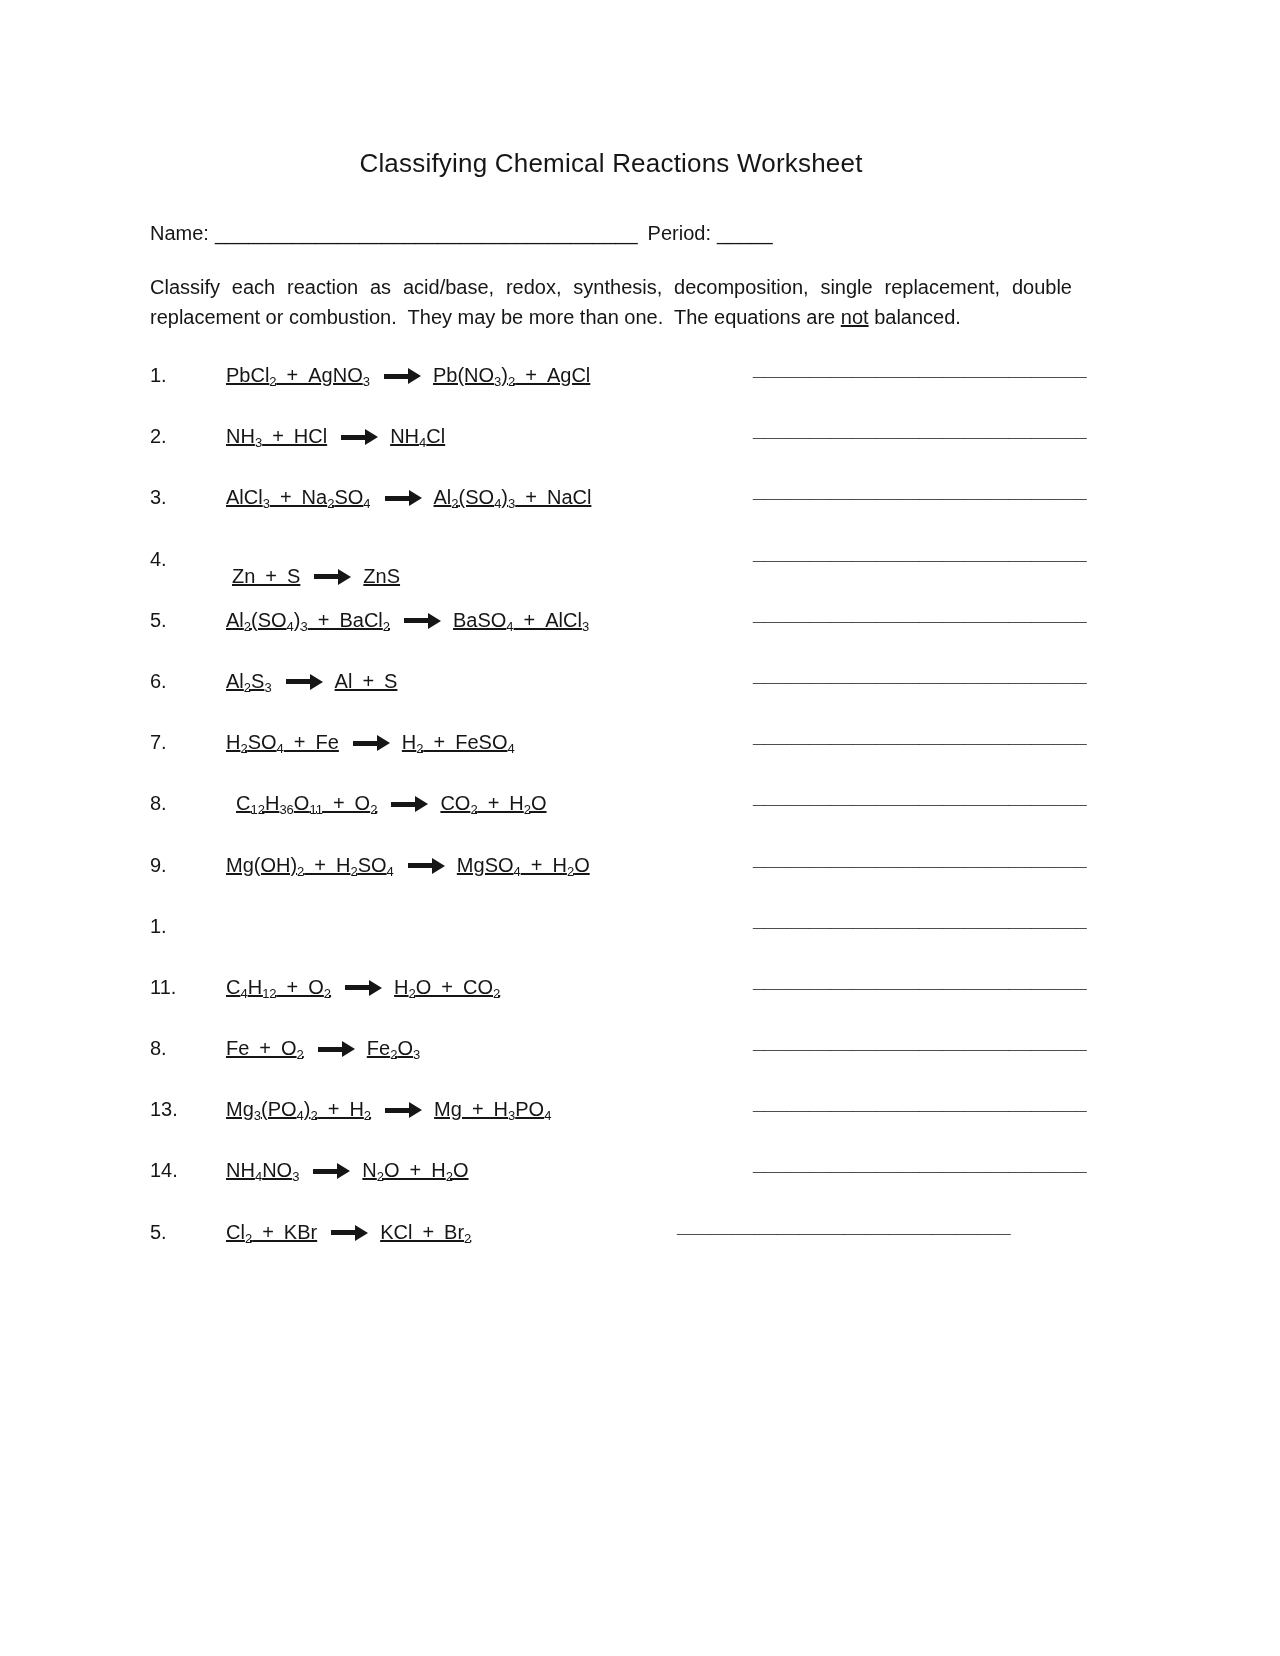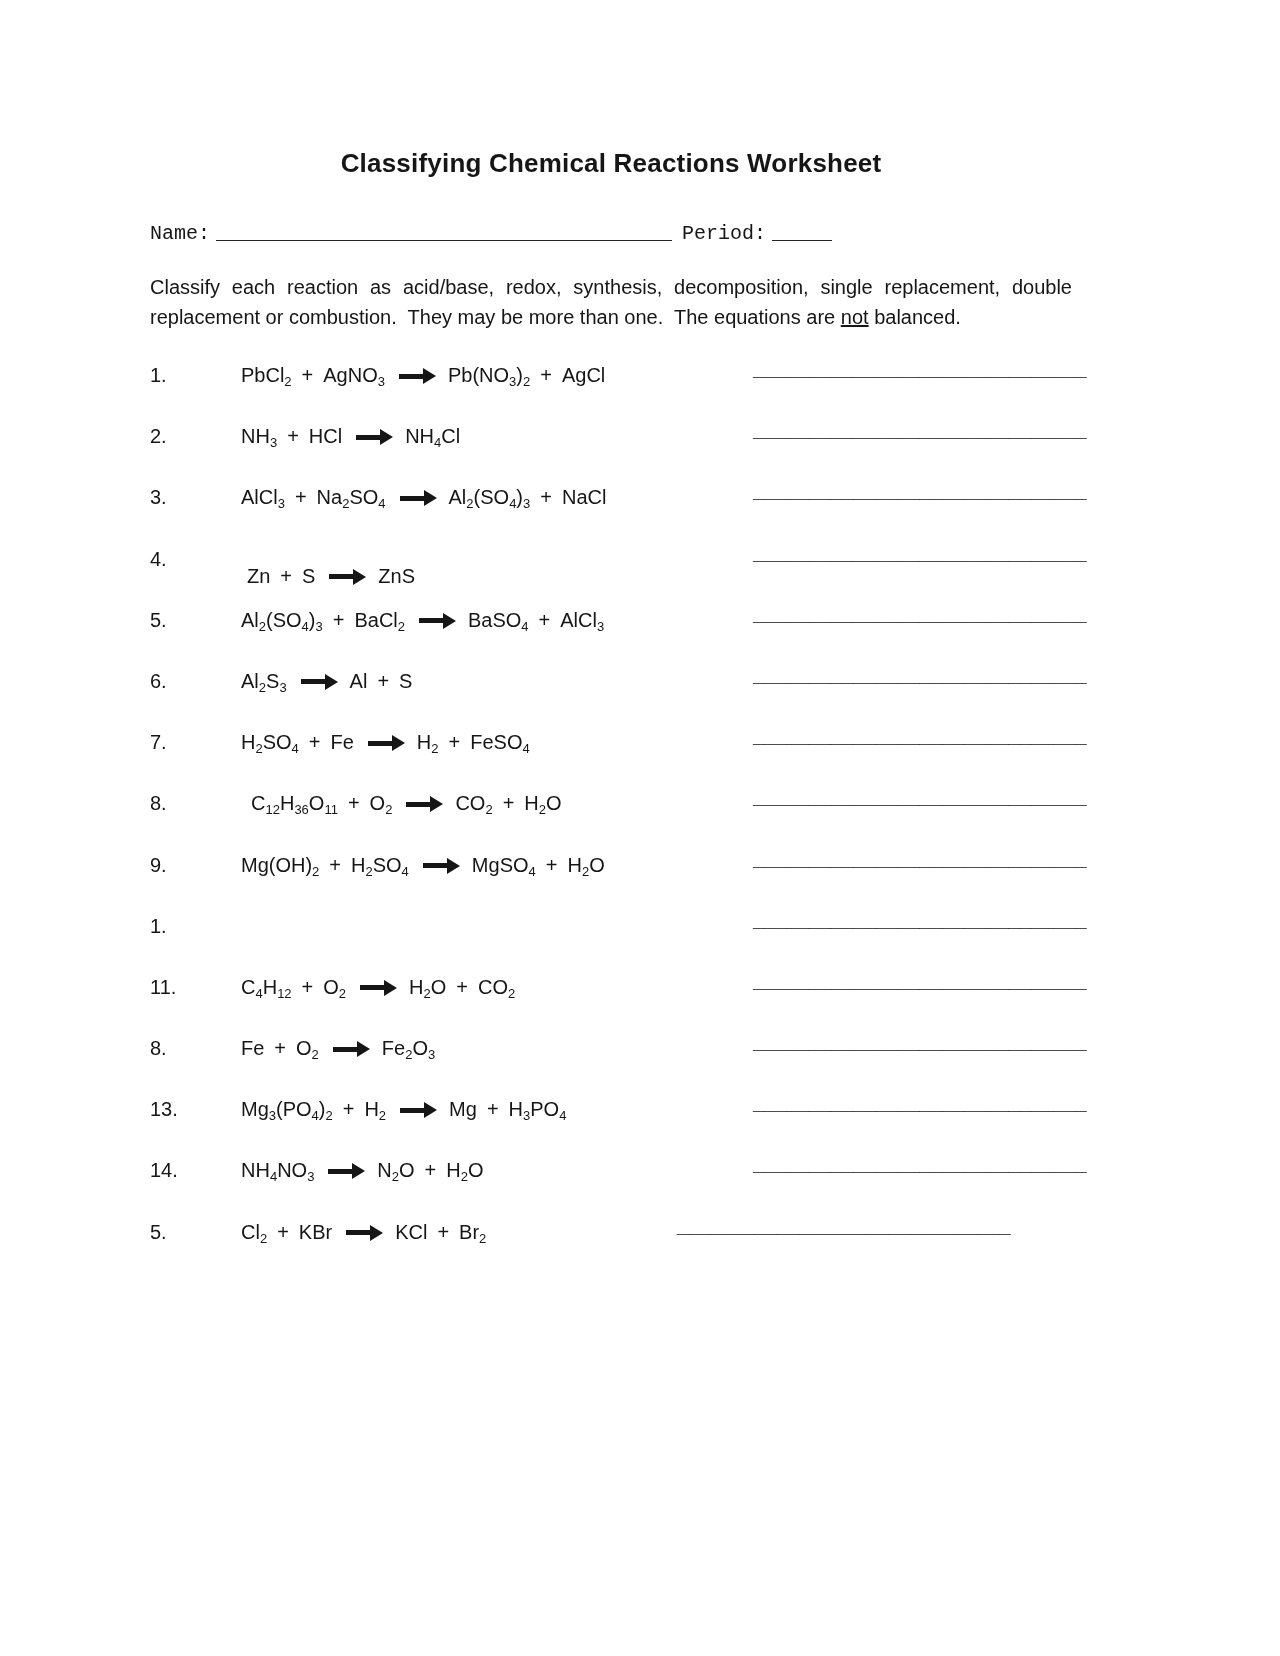--- a/index.html
+++ b/index.html
@@ -8,48 +8,48 @@
     background:#ffffff;
     font-family:"Liberation Sans","DejaVu Sans",sans-serif;
     color:#161616;
     position:relative;
     overflow:hidden;
   }
   .content { position:absolute; left:150px; top:0; width:922px; }
 
   .title {
     position:absolute; top:148px; left:0; width:100%;
-    font-size:26px; font-weight:bold; text-align:center;
+    font-size:26px; font-weight:normal; text-align:center;
     margin:0; letter-spacing:0.2px;
   }
 
   .name-line {
     position:absolute; top:222px; left:0; width:100%;
-    font-size:20px; white-space:nowrap;font-family:Liberation Mono, monospace;
+    font-size:20px; white-space:nowrap;
   }
   .name-line .lbl { margin-right:6px; }
   .name-line .fill { letter-spacing:0; }
   .name-line .gap { display:inline-block; width:10px; }
 
   .instructions {
     position:absolute; top:272px; left:0; width:922px;
     font-size:20px; line-height:30px; margin:0;
     text-align:justify; white-space:pre-wrap;
   }
   .uword { text-decoration:underline; }
 
   .rows { position:absolute; top:354px; left:0; width:100%; }
   .row { position:relative; height:61.2px; }
   .num {
     position:absolute; left:0; top:10px;
     font-size:20px;
   }
   .eq {
-    position:absolute; left:91px; top:10px;
-    font-size:20px; white-space:nowrap;
+    position:absolute; left:76px; top:10px;
+    font-size:20px; white-space:nowrap;text-decoration:underline;
   }
   .row:nth-child(4)  .eq { padding-left:6px;margin-top:17px; }
   .row:nth-child(8)  .eq { padding-left:10px; }
   .row:nth-child(10) .eq { padding-left:12px; }
 
   sub { font-size:13px; line-height:0; vertical-align:-4px; }
 
   .arrow {
     display:inline-block; position:relative;
     width:37px; height:16px; vertical-align:-2px;

